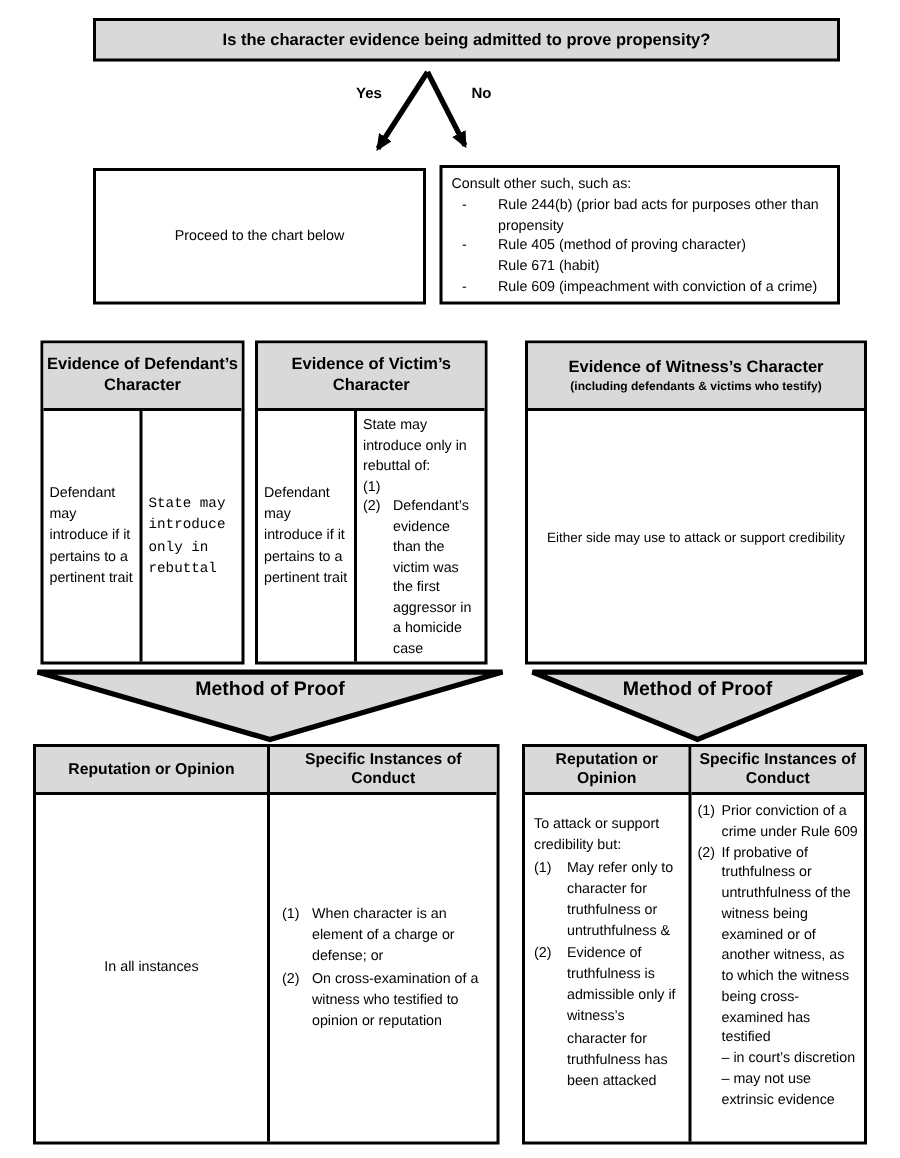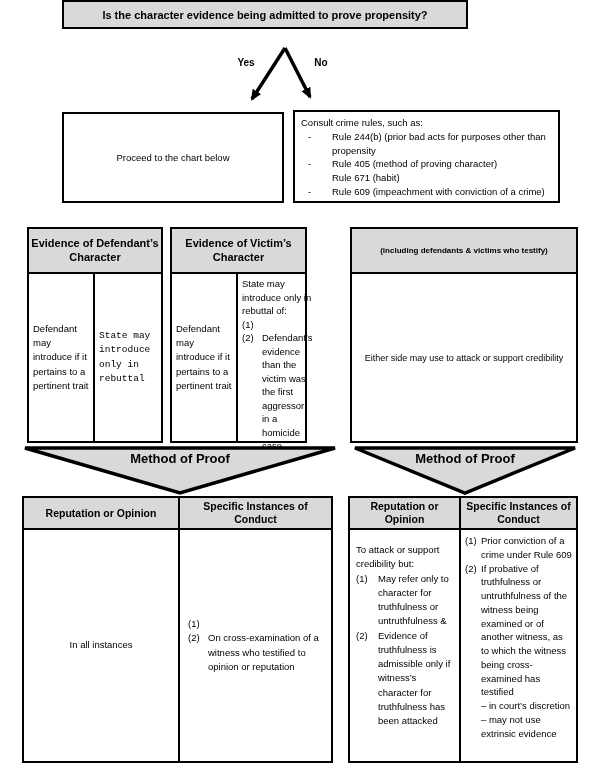--- a/index.html
+++ b/index.html
@@ -44,40 +44,40 @@
   .list{width:100%;}
   .itm{display:grid;grid-template-columns:20px 1fr;}
   .itm2{display:grid;grid-template-columns:22px 1fr;}
   .itm3{display:grid;grid-template-columns:16px 1fr;}
 </style>
 </head>
 <body>
 
 <div class="page">
 
-  <div class="box gray cc title-box" style="left:62px;top:0;width:406px;height:29px;">Is the character evidence being admitted to prove propensity?</div>
+  <div class="box gray cc title-box" style="left:62px;top:12px;width:498px;height:29px;">Is the character evidence being admitted to prove propensity?</div>
 
   <svg class="abs" style="left:215px;top:42px;" width="130" height="70">
     <defs>
       <marker id="ah" markerWidth="13" markerHeight="12" refX="9" refY="5" orient="auto" markerUnits="userSpaceOnUse">
         <path d="M0,0 L11,5 L0,10 Z" fill="#000"></path>
       </marker>
     </defs>
     <line x1="70" y1="6" x2="37" y2="57" stroke="#000" stroke-width="3.5" marker-end="url(#ah)"></line>
     <line x1="70" y1="6" x2="95" y2="55" stroke="#000" stroke-width="3.5" marker-end="url(#ah)"></line>
   </svg>
   <div class="vlabel" style="left:231px;top:57px;">Yes</div>
   <div class="vlabel" style="left:306px;top:57px;">No</div>
 
   <div class="box cc proceed" style="left:62px;top:112px;width:222px;height:91px;">
     <span>Proceed to the chart below</span>
   </div>
 
   <div class="box consult" style="left:293px;top:110px;width:267px;height:93px;">
-    <div>Consult crime rules, such as:</div>
+    <div>Consult other such, such as:</div>
     <div class="li">
       <span class="dash">-</span>
       <span>Rule 244(b) (prior bad acts for purposes other than propensity</span>
     </div>
     <div class="li">
       <span class="dash">-</span>
       <span>
         <span style="display:block;">Rule 405 (method of proving character)</span>
         <span style="display:block;">Rule 671 (habit)</span>
       </span>
@@ -89,39 +89,40 @@
   </div>
 
   <div class="mbox" style="left:27px;top:227px;width:136px;height:216px;">
     <div class="mhead">Evidence of Defendant’s Character</div>
     <div class="mbody">
       <div class="mcol csep vcenter" style="width:66px;flex:0 0 66px;">Defendant may introduce if it pertains to a pertinent trait</div>
       <div class="mcol vcenter" style="flex:1;font-family:Liberation Mono, monospace;">State may introduce only in rebuttal</div>
     </div>
   </div>
 
-  <div class="mbox" style="left:170px;top:227px;width:137px;height:216px;">
+  <div class="mbox" style="left:170px;top:227px;width:155px;height:216px;">
     <div class="mhead">Evidence of Victim’s Character</div>
     <div class="mbody">
       <div class="mcol csep vcenter" style="width:66px;flex:0 0 66px;">Defendant may introduce if it pertains to a pertinent trait</div>
       <div class="vcol2" style="flex:1;">
         <div>State may introduce only in rebuttal of:</div>
         <div class="num-item">
           <span>(1)</span>
         </div>
         <div class="num-item">
           <span>(2)</span>
           <span>Defendant’s evidence than the victim was the first aggressor in a homicide case</span>
         </div>
       </div>
     </div>
   </div>
 
   <div class="mbox" style="left:350px;top:227px;width:228px;height:216px;">
     <div class="mhead">
+      <div>Evidence of Witness’s Character</div>
       <div class="sub">(including defendants &amp; victims who testify)</div>
     </div>
     <div class="mbody cc" style="font-size:9px;padding:0 3px;">Either side may use to attack or support credibility</div>
   </div>
 
   <svg class="abs" style="left:22px;top:445px;" width="316" height="52">
     <polygon points="3,3 313,3 158,48" fill="#d9d9d9" stroke="#000" stroke-width="3.5"></polygon>
   </svg>
   <div class="tri-label" style="left:22px;top:451px;width:316px;">Method of Proof</div>
 
@@ -131,20 +132,21 @@
   <div class="tri-label" style="left:352px;top:451px;width:226px;">Method of Proof</div>
 
   <div class="btable bl" style="left:22px;top:496px;width:311px;height:267px;">
     <div class="th csep">Reputation or Opinion</div>
     <div class="th">Specific Instances of Conduct</div>
     <div class="td csep cc">In all instances</div>
     <div class="td vcenter" style="padding:0 4px 0 8px;">
       <div class="list">
         <div class="itm">
           <span>(1)</span>
+          <span>When character is an element of a charge or defense; or</span>
         </div>
         <div class="itm">
           <span>(2)</span>
           <span>On cross-examination of a witness who testified to opinion or reputation</span>
         </div>
       </div>
     </div>
   </div>
 
   <div class="btable br" style="left:348px;top:496px;width:230px;height:267px;">

